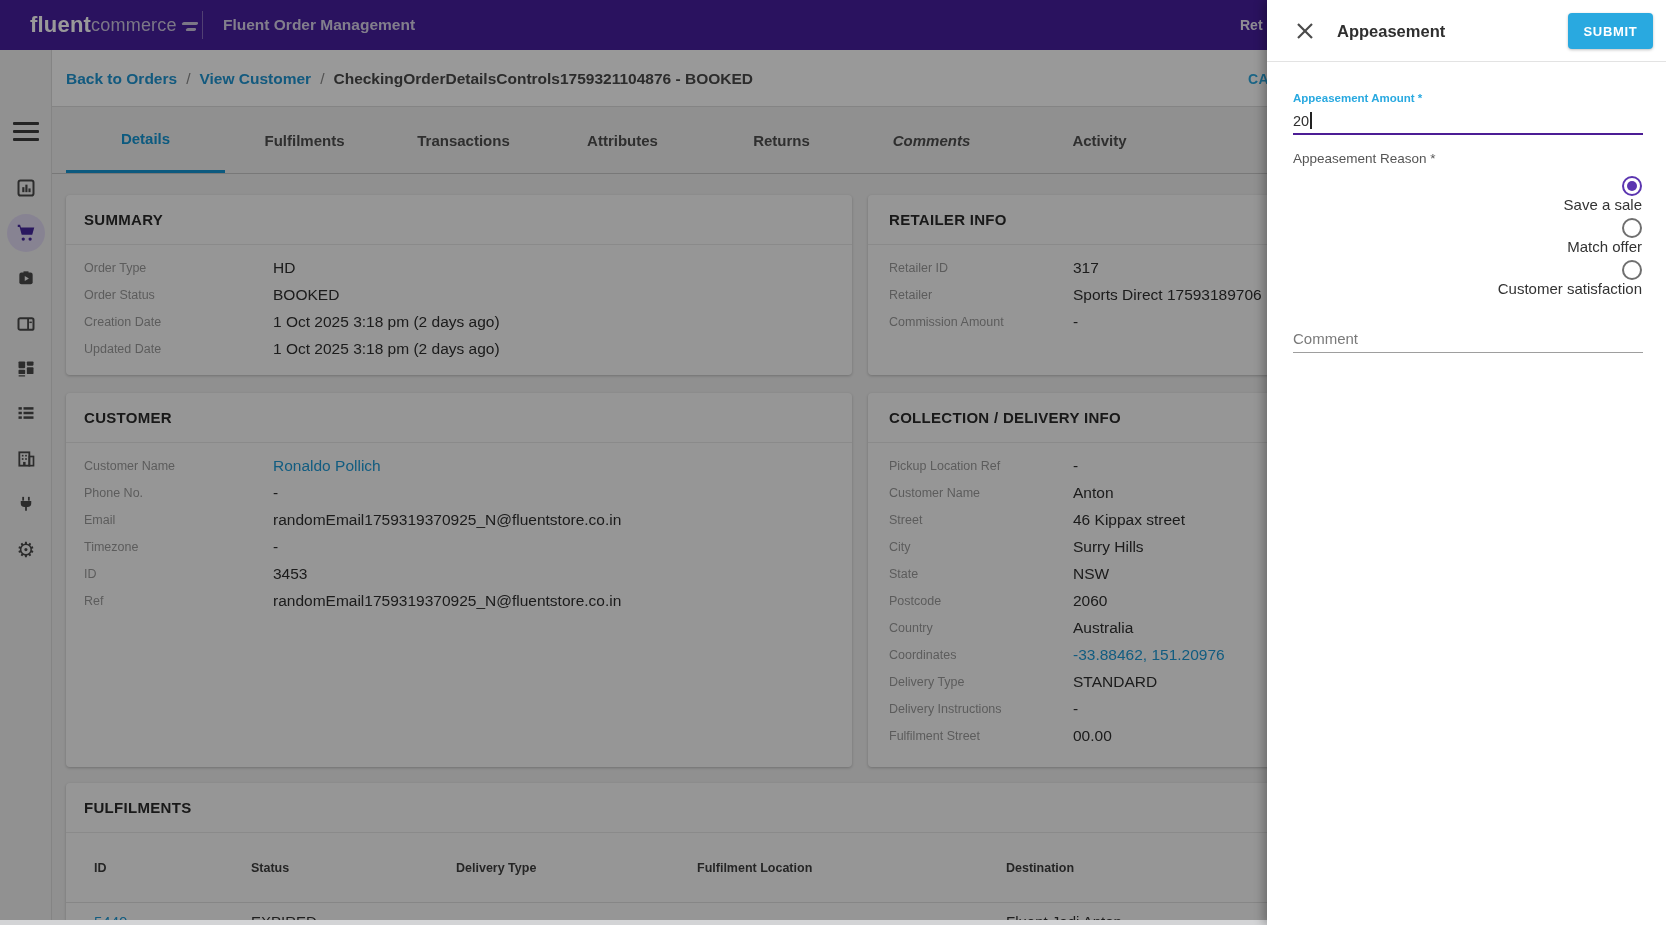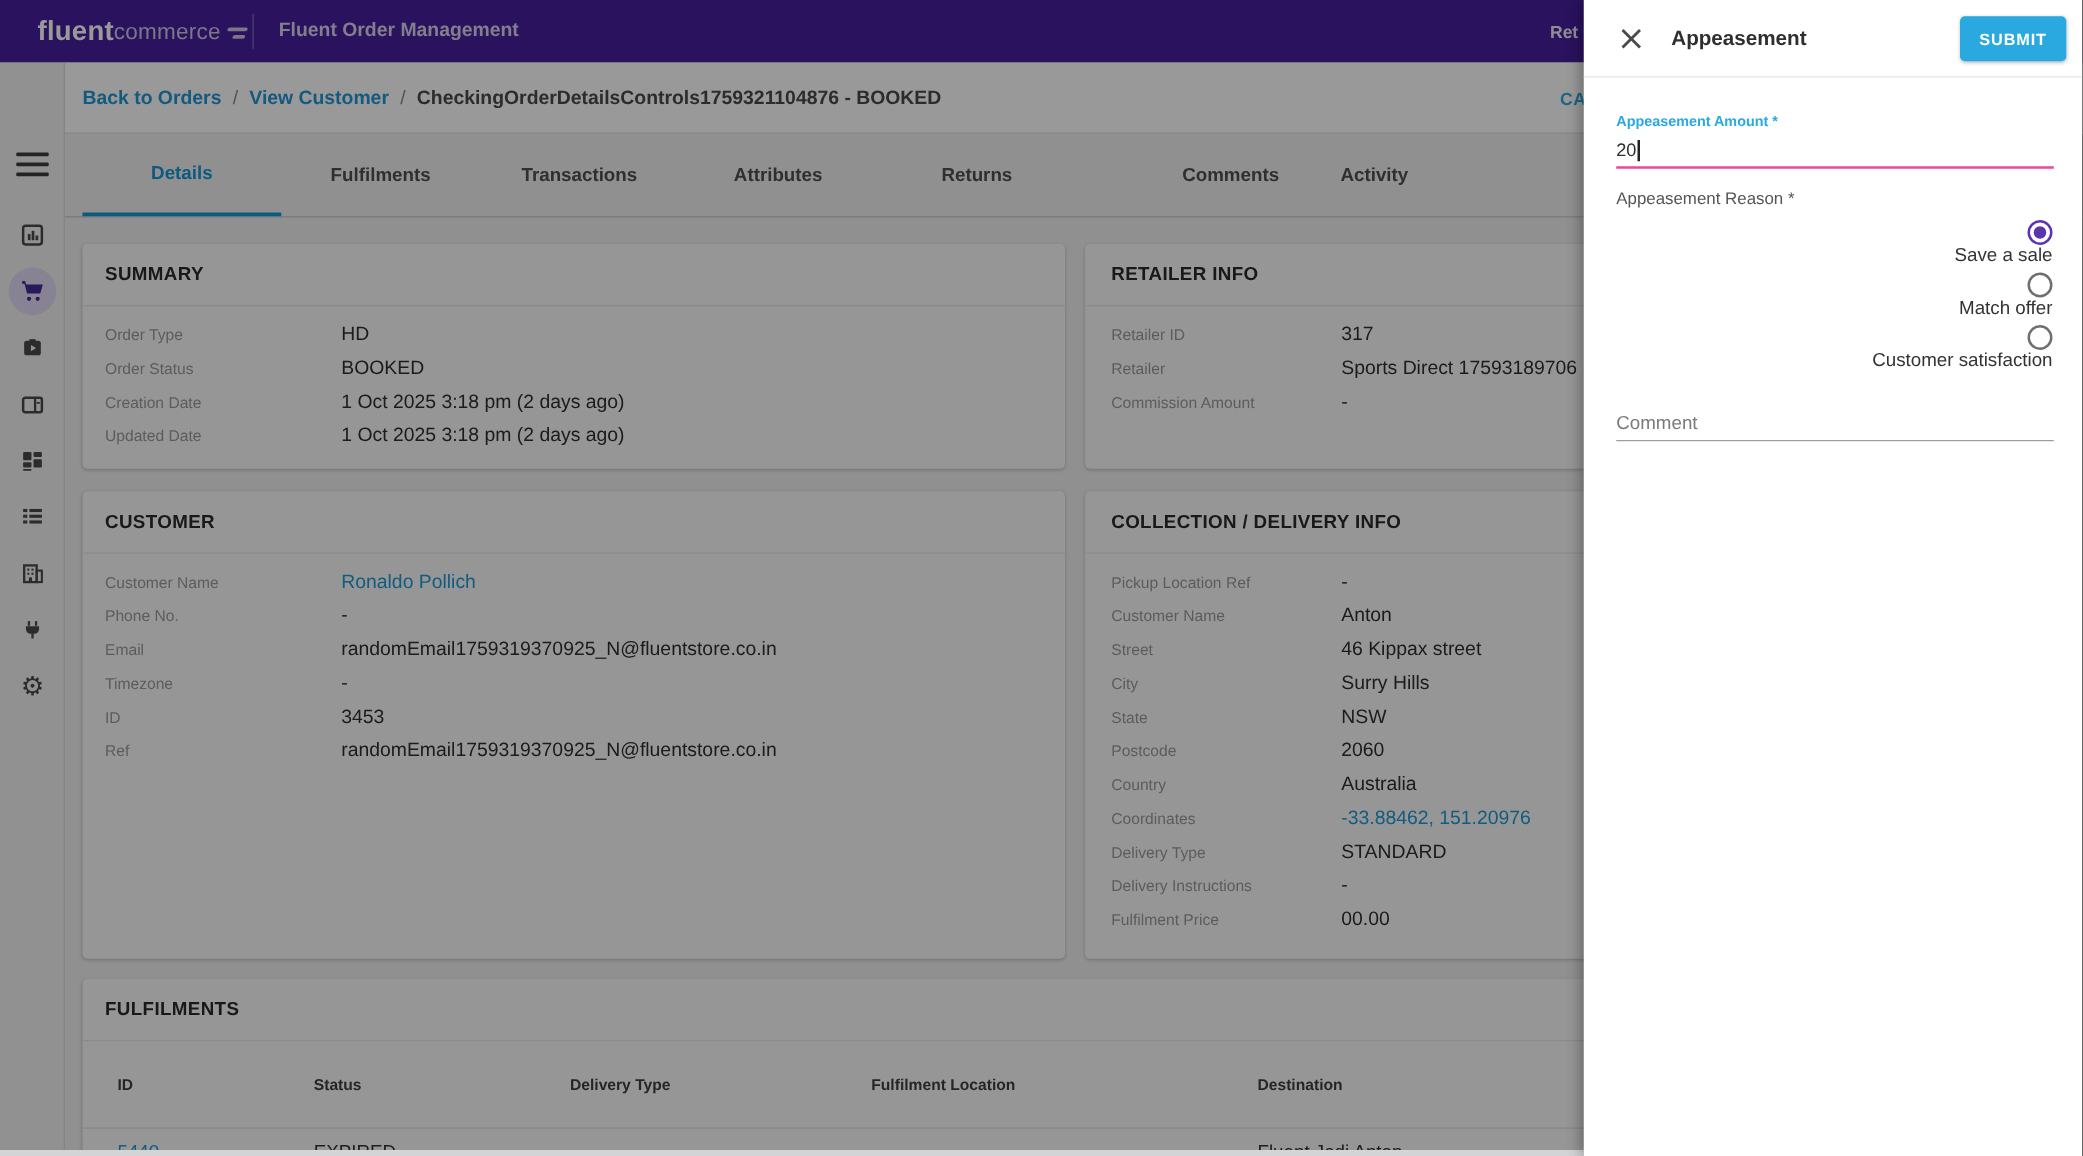--- a/index.html
+++ b/index.html
@@ -76,21 +76,21 @@
 
   
   .drawer { position:absolute; left:1267px; top:0; width:399px; height:925px; background:#ffffff; box-shadow:-3px 0 10px rgba(0,0,0,.30); z-index:10;padding-left:47px; }
   .drawer-header { position:absolute; left:0; top:0; width:399px; height:62px; border-bottom:1px solid #e3e3e3; }
   .drawer-close { position:absolute; left:27px; top:20px; width:24px; height:24px; cursor:pointer; }
   .drawer-close svg { stroke:#4a4a4a; stroke-width:2.2; }
   .drawer-title { position:absolute; left:70px; top:0; height:62px; display:flex; align-items:center; font-size:16.5px; font-weight:bold; color:#2f2f2f; }
   .submit-btn { position:absolute; right:13px; top:13px; width:85px; height:36px; background:#29a9e0; border:none; border-radius:4px; color:#ffffff; font-family:"Liberation Sans",sans-serif; font-size:13px; font-weight:bold; letter-spacing:.7px; cursor:pointer; box-shadow:0 1px 3px rgba(0,0,0,.25); }
 
   .fld-amount-label { position:absolute; left:26px; top:92px; font-size:11.5px; font-weight:bold; color:#29a9e0; }
-  .fld-amount { position:absolute; left:26px; top:108px; width:350px; height:27px; border-bottom:2px solid #ec4899; display:flex; align-items:center; cursor:text; }
+  .fld-amount { position:absolute; left:26px; top:108px; width:350px; height:27px; border-bottom:2px solid #4c1d95; display:flex; align-items:center; cursor:text; }
   .fld-amount .v { font-size:14.5px; color:#2f2f2f; }
   .caret { display:inline-block; width:1.5px; height:17px; background:#222222; margin-left:1px; }
 
   .reason-label { position:absolute; left:26px; top:151px; font-size:13.5px; color:#555555; }
   .radio-row { position:absolute; left:25px; width:350px; height:24px; display:flex; align-items:flex-end; cursor:pointer;flex-direction:column; }
   #radio-row-0 { top:176px; }
   #radio-row-1 { top:218px; }
   #radio-row-2 { top:260px; }
   .radio { width:20px; height:20px; border-radius:50%; border:2px solid #6f6f6f; position:relative; flex:none; }
   .radio.selected { border-color:#5b35b0; }
@@ -218,21 +218,21 @@
     </div>
     <div class="crumb-right-fragment">CA</div>
   </div>
 
   <nav class="tabs">
     <div class="tab active" style="left:14px;">Details</div>
     <div class="tab" style="left:173px;">Fulfilments</div>
     <div class="tab" style="left:332px;">Transactions</div>
     <div class="tab" style="left:491px;">Attributes</div>
     <div class="tab" style="left:650px;">Returns</div>
-    <div class="tab" style="left:853px;">Comments</div>
+    <div class="tab" style="left:800px;font-style:italic;">Comments</div>
     <div class="tab" style="left:968px;">Activity</div>
   </nav>
 
   <section class="card" id="card-summary">
     <div class="card-title">SUMMARY</div>
     <div class="rows">
       <div class="irow">
           <span class="lbl">Order Type</span>
           <span class="val">HD</span>
         </div>
@@ -336,21 +336,21 @@
         </div>
       <div class="irow">
           <span class="lbl">Delivery Type</span>
           <span class="val">STANDARD</span>
         </div>
       <div class="irow">
           <span class="lbl">Delivery Instructions</span>
           <span class="val">-</span>
         </div>
       <div class="irow">
-          <span class="lbl">Fulfilment Price</span>
+          <span class="lbl">Fulfilment Street</span>
           <span class="val">00.00</span>
         </div>
     </div>
   </section>
 
   <section class="card" id="card-fulfil">
     <div class="card-title">FULFILMENTS</div>
     <div class="ftable-head">
       <span class="th">ID</span>
       <span class="th">Status</span>

